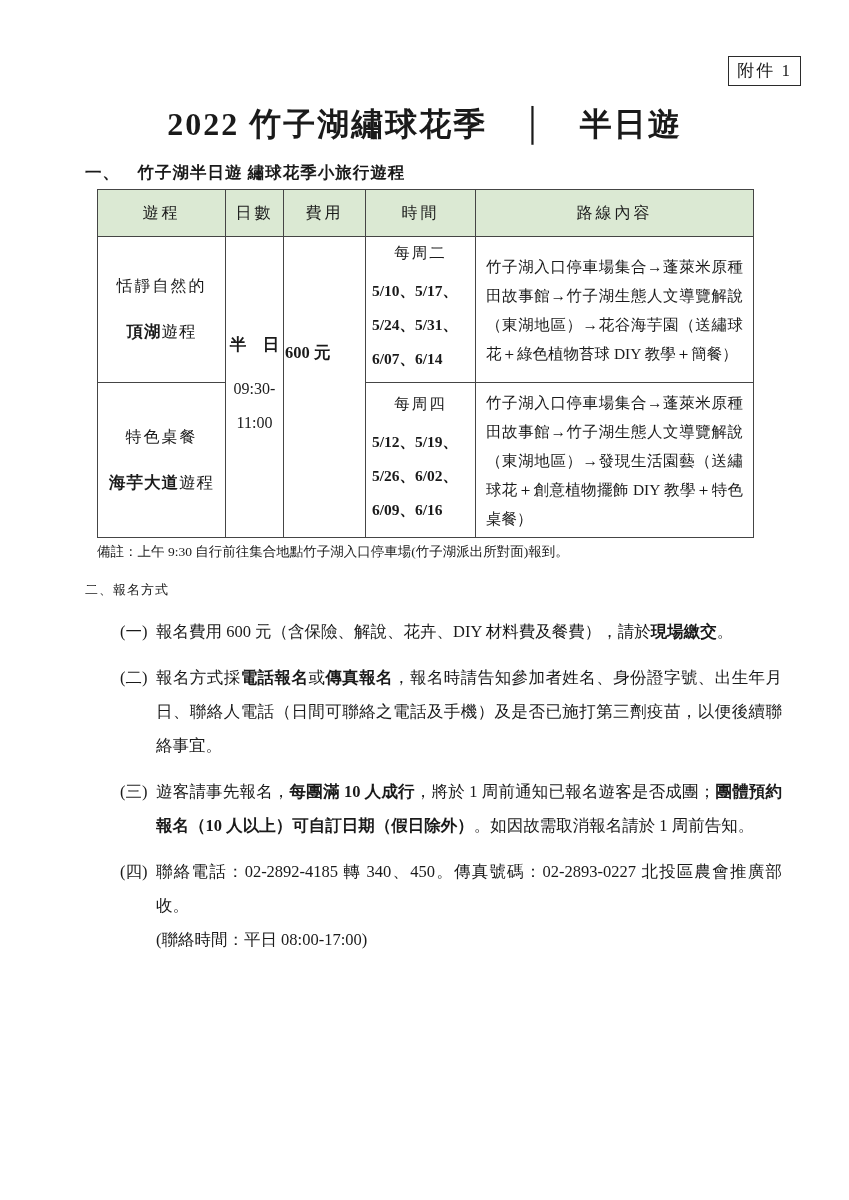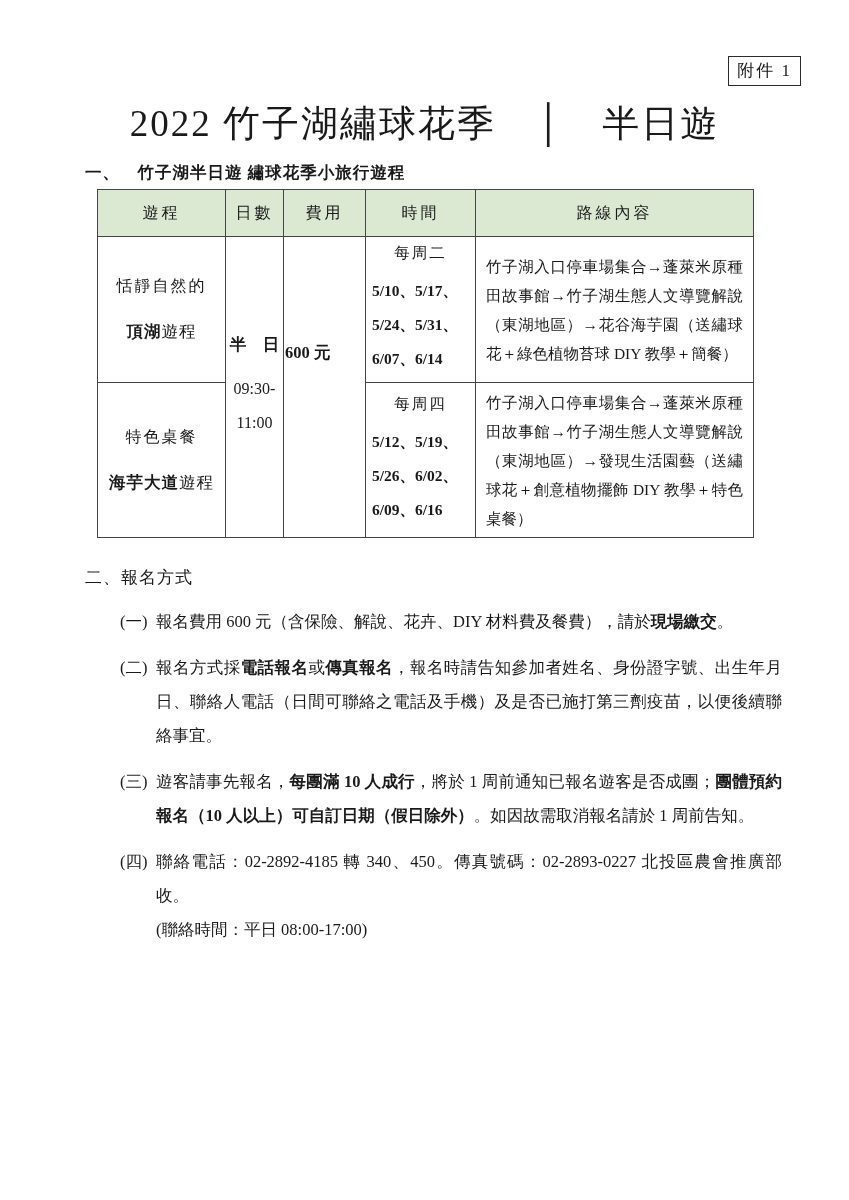--- a/index.html
+++ b/index.html
@@ -18,22 +18,22 @@
     position:absolute; top:56px; right:48px;
     border:1px solid #2b2b2b;
     padding:2px 8px 3px 8px;
     font-size:17px;
     letter-spacing:2px;
   }
 
   .doc-title {
     padding-top:104px;
     text-align:center;
-    font-size:37px;
-    font-weight:normal;
+    font-size:32px;
+    font-weight:bold;
     letter-spacing:2px;
     line-height:40px;
   }
 
   .h1 {
     margin:18px 0 0 85px;
     font-size:16.5px;
     font-weight:bold;
     letter-spacing:1px;
   }
@@ -86,22 +86,22 @@
     text-align:justify;
     vertical-align:middle;
   }
 
   .note {
     margin:5px 0 0 97px;
     font-size:13.5px;
   }
 
   .h2 {
-    margin:28px 0 0 85px;
-    font-size:17px;
+    margin:20px 0 0 85px;
+    font-size:13px;
     letter-spacing:1px;
   }
 
   .items { margin:16px 0 0 120px; width:662px; }
   .item {
     position:relative;
     padding-left:36px;
     font-size:16.5px;
     line-height:34px;
     margin-bottom:12px;
@@ -159,20 +159,21 @@
       </td>
       <td class="time-cell">
         <div class="weekday">每周四</div>
         <div class="dates">5/12、5/19、5/26、6/02、6/09、6/16</div>
       </td>
       <td class="route-cell">竹子湖入口停車場集合→蓬萊米原種田故事館→竹子湖生態人文導覽解說（東湖地區）→發現生活園藝（送繡球花＋創意植物擺飾 DIY 教學＋特色桌餐）</td>
     </tr>
   </tbody>
     </table>
 
+  <div class="note">備註：上午 9:30 自行前往集合地點竹子湖入口停車場(竹子湖派出所對面)報到。</div>
 
   <div class="h2">二、報名方式</div>
 
   <div class="items">
     <div class="item">
       <span class="item-no">(一)</span>
       <span class="item-text"><span>報名費用 600 元（含保險、解說、花卉、DIY 材料費及餐費），請於</span><span class="b">現場繳交</span><span>。</span></span>
     </div>
     <div class="item">
       <span class="item-no">(二)</span>

